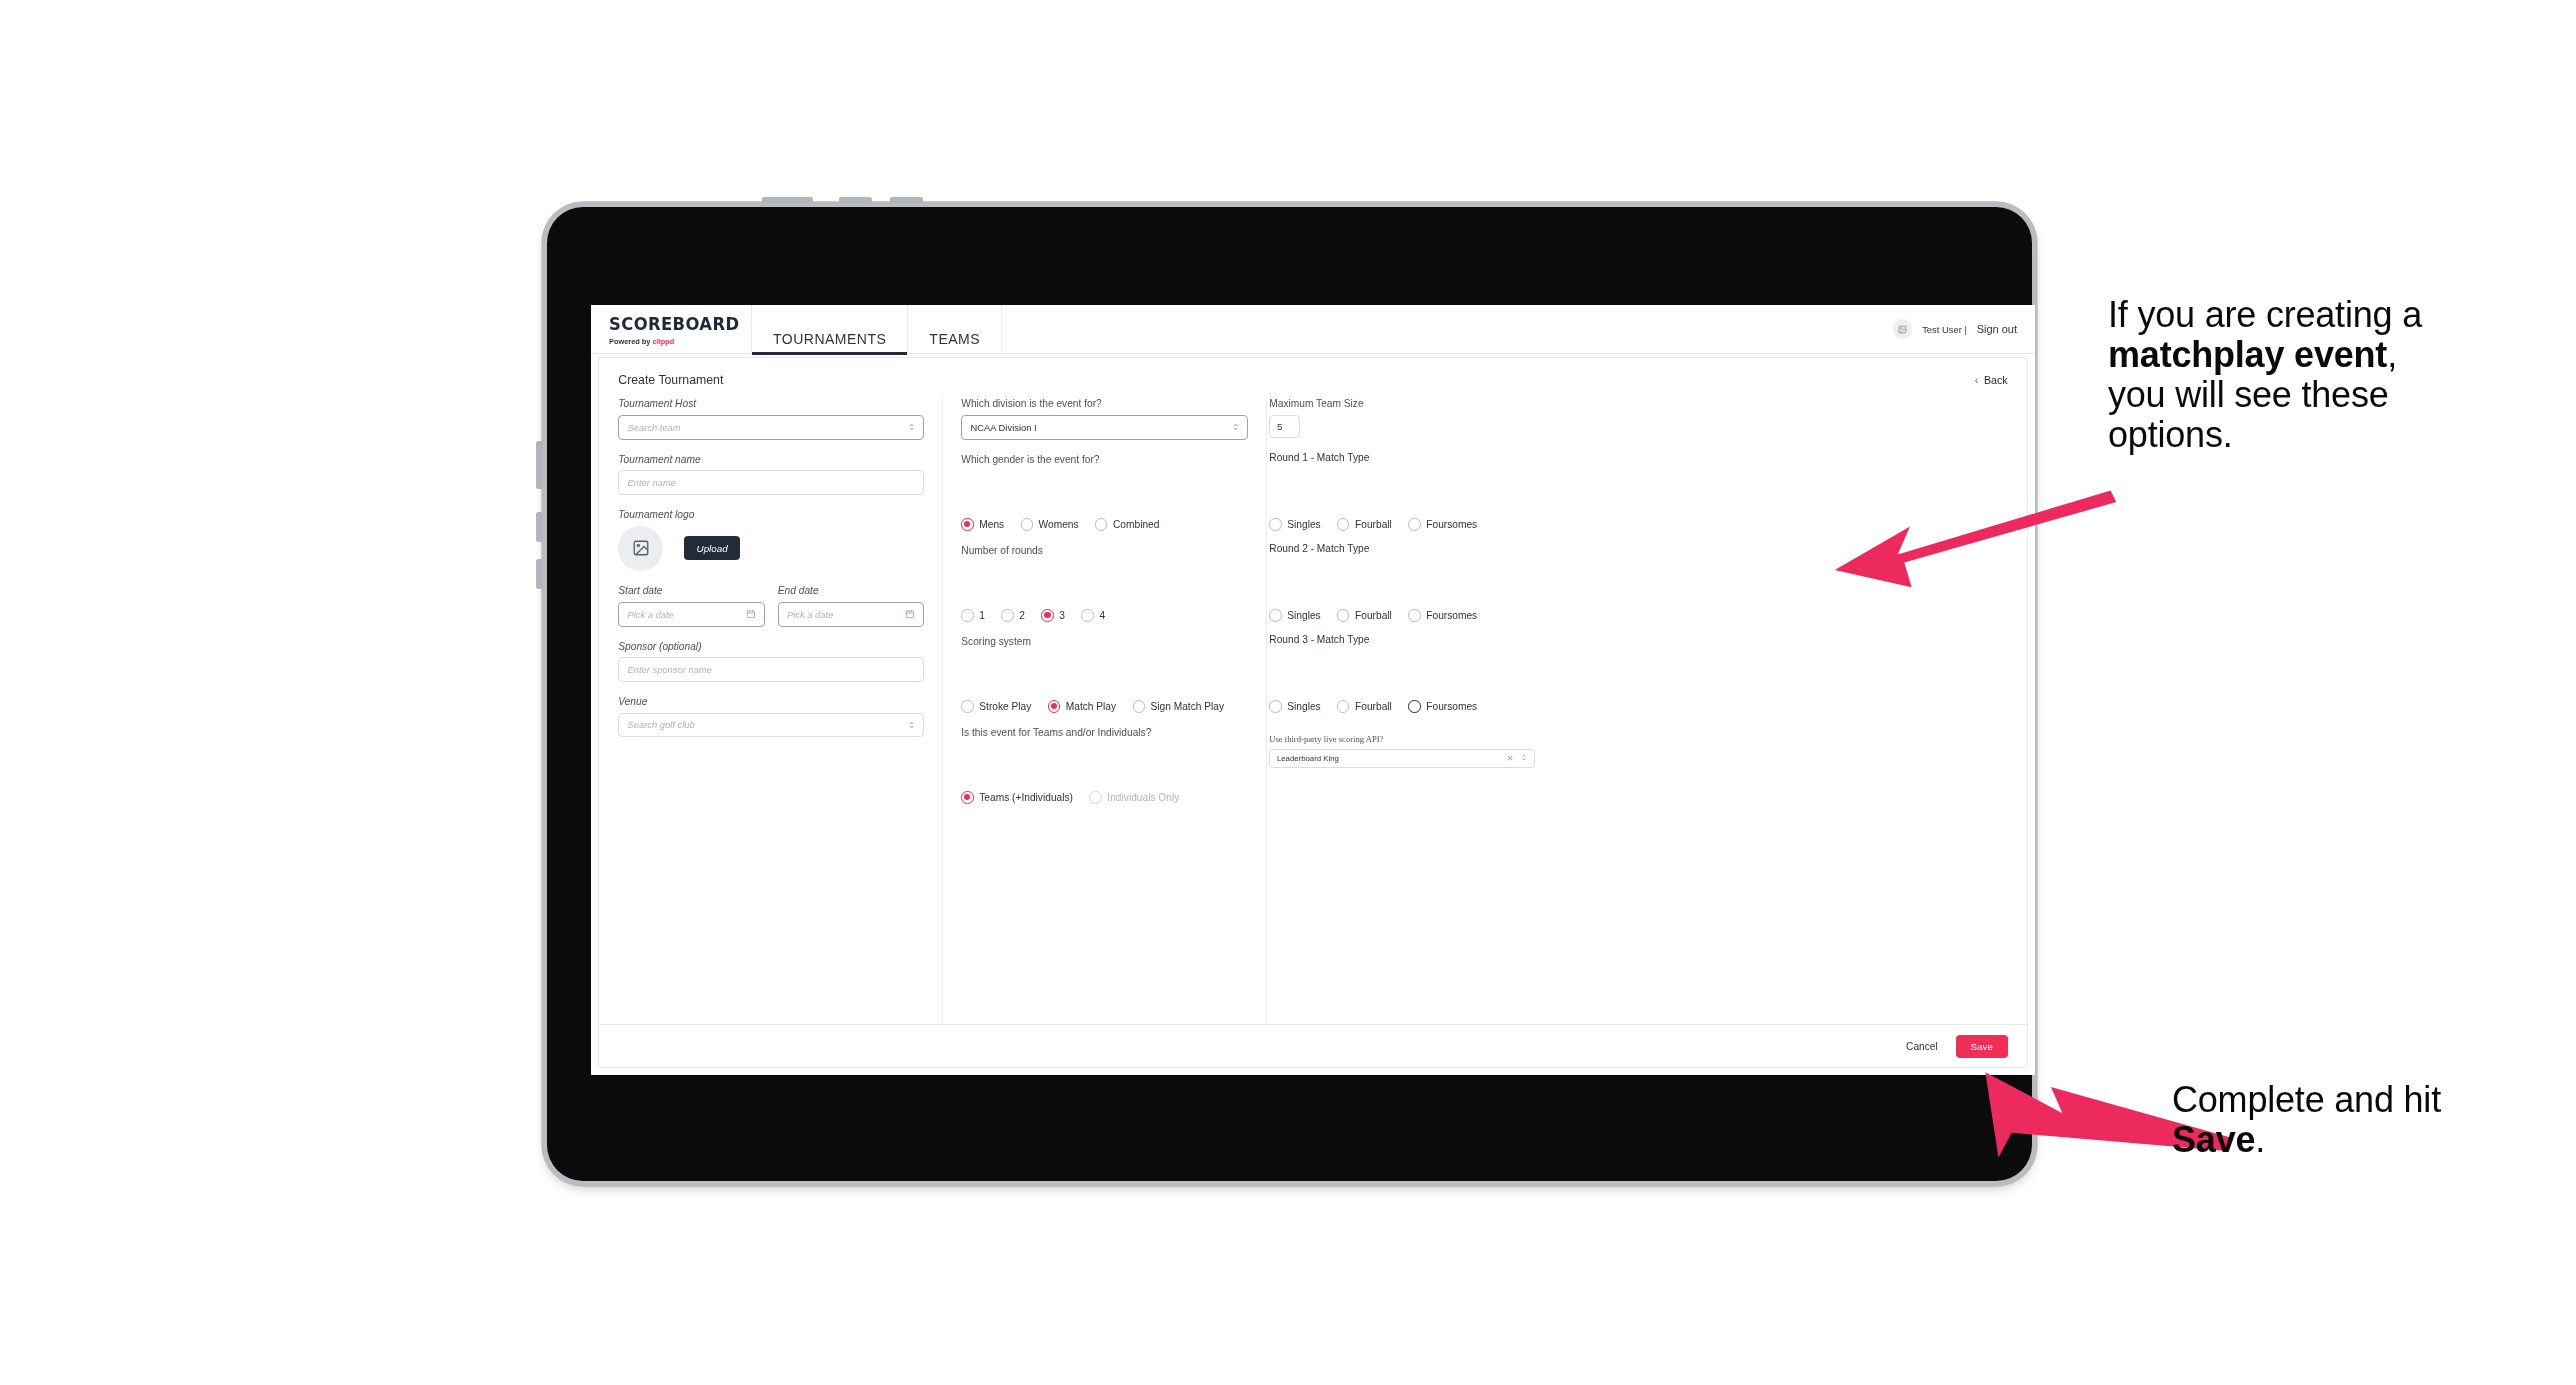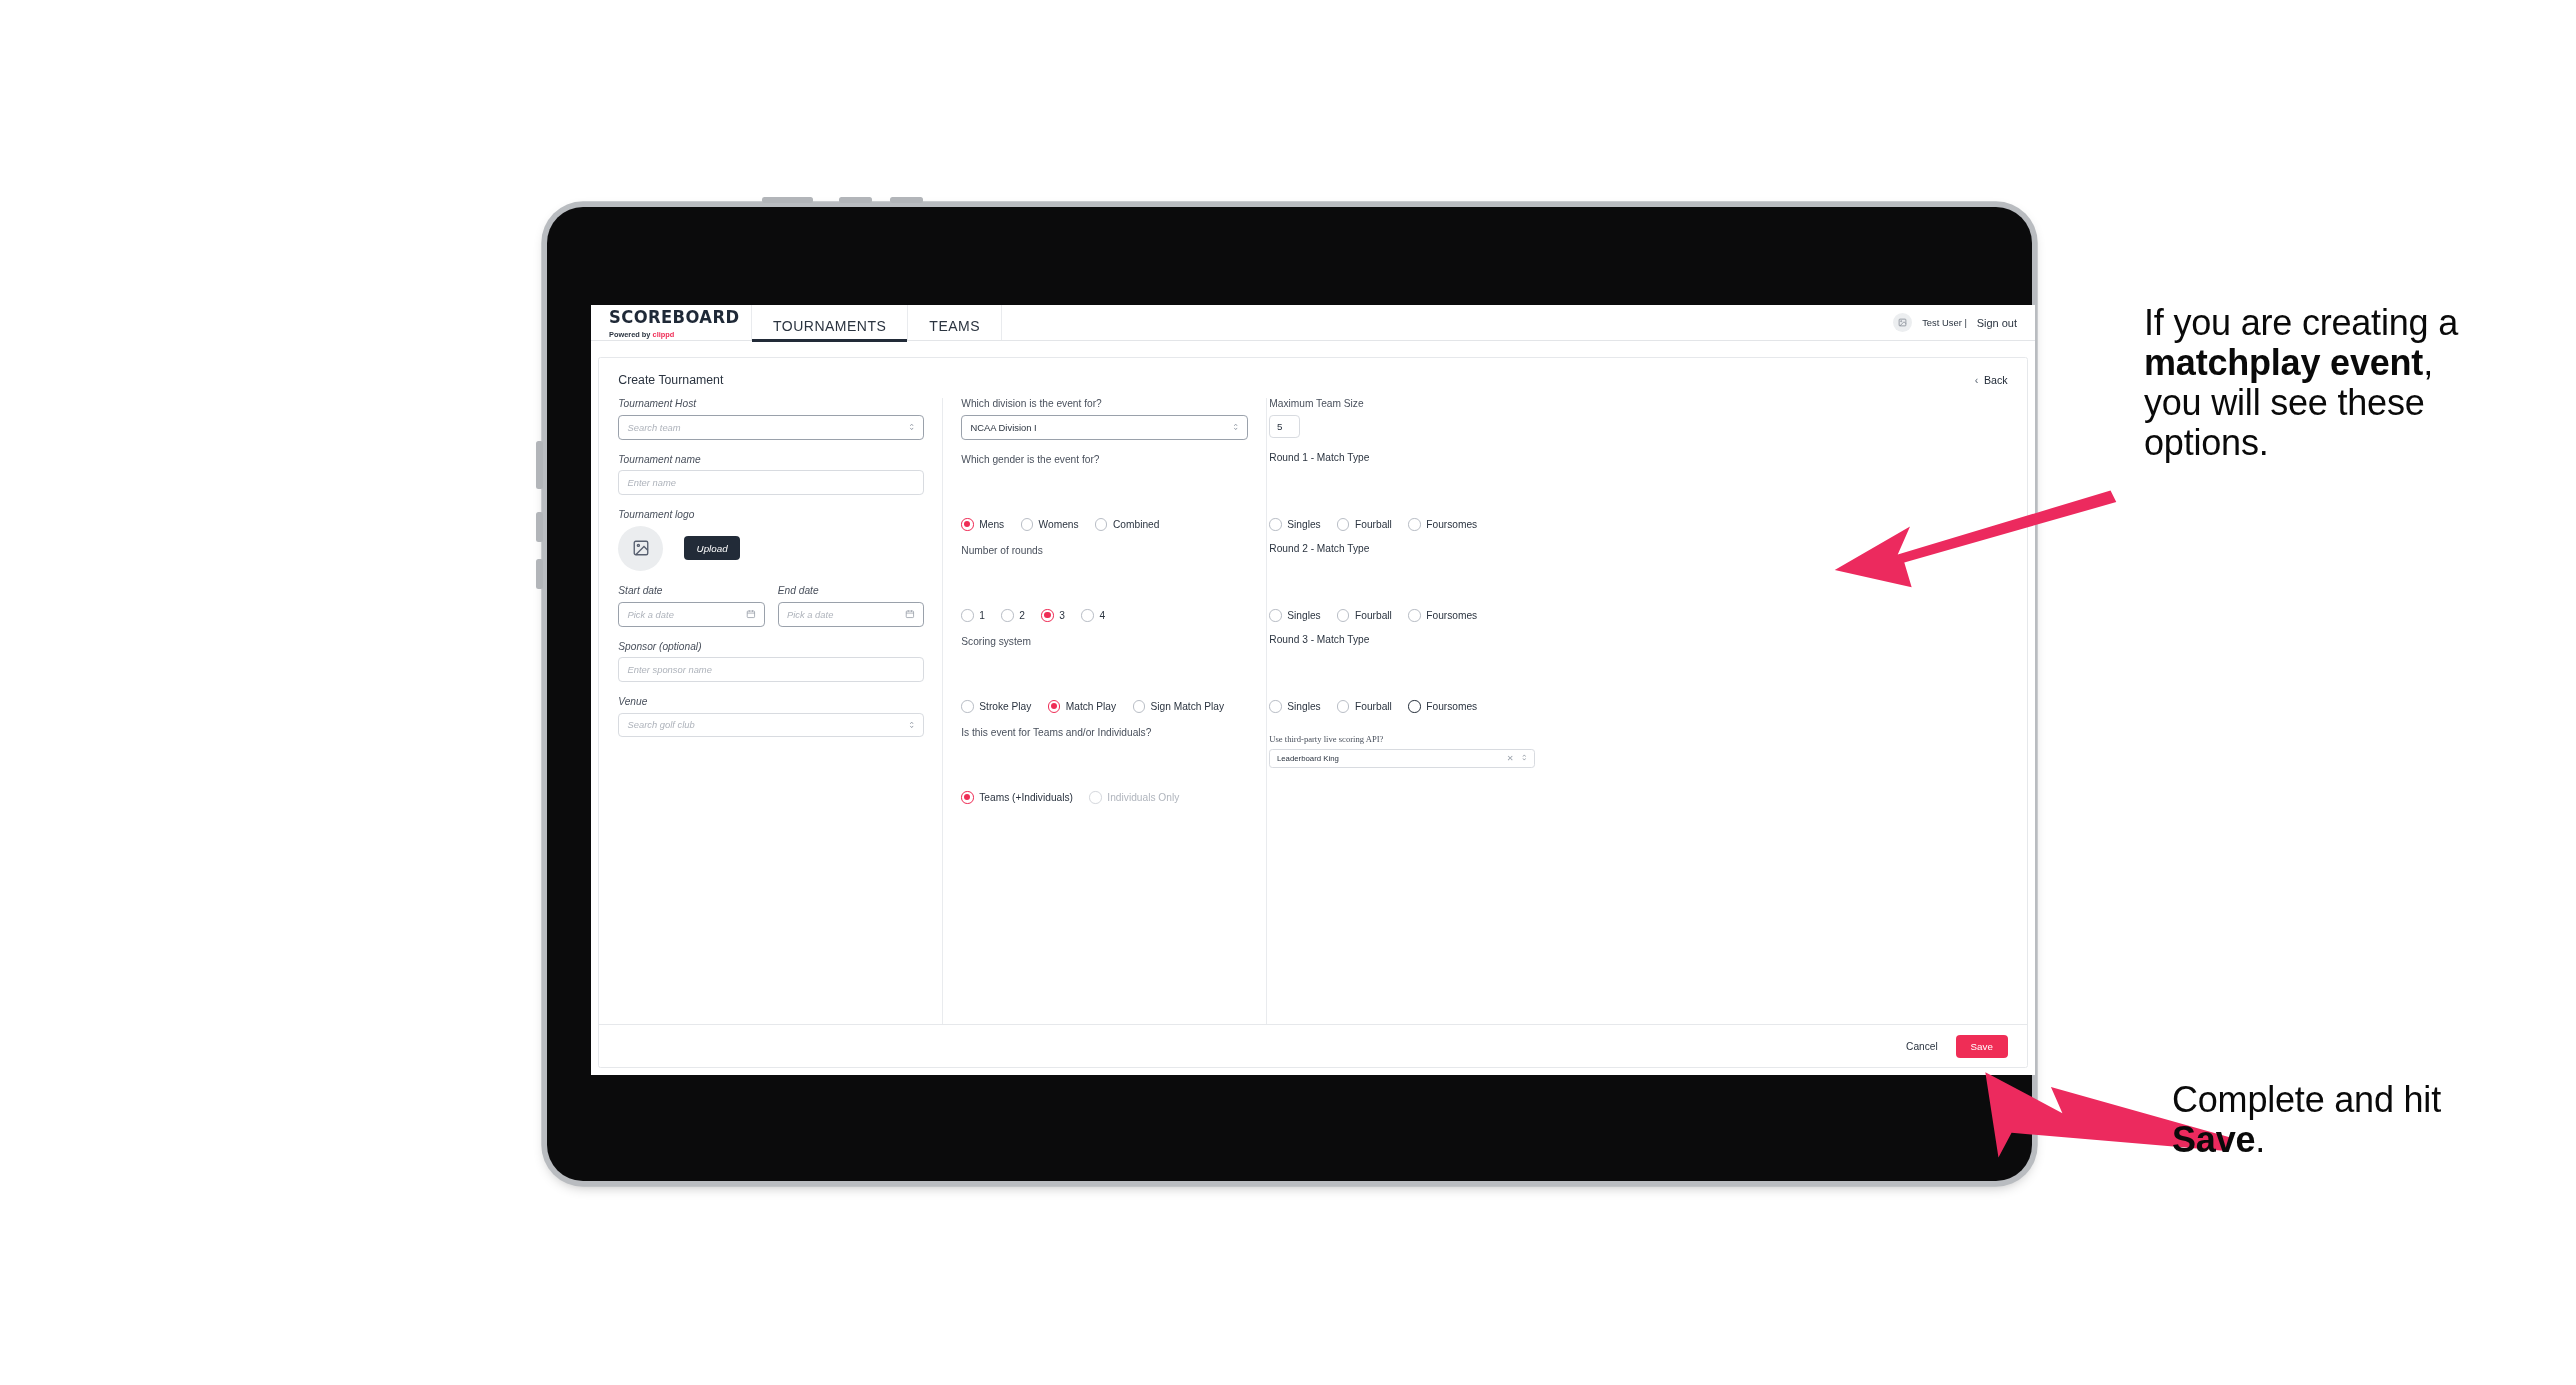--- a/index.html
+++ b/index.html
@@ -25,21 +25,21 @@
   #btn-top3  { top:-9.8px; left:343px; width:33px; height:5.7px; }
 
   
   #screen {
     position:absolute; left:44px; top:98px; width:1444px; height:770px;
     background:#ffffff; overflow:hidden;
   }
 
   
   #topnav {
-    position:relative; height:36px; background:#ffffff;
+    position:relative; height:49px; background:#ffffff;
     border-bottom:1.6px solid #e3e5e8; display:flex; align-items:stretch;
   }
   .brand { padding:6.6px 11.5px 4.9px 18px; display:flex; flex-direction:column; justify-content:center;
            border-right:0.8px solid #e9ebee; }
   .brand-title { font-size:16.4px; font-weight:700; letter-spacing:0.4px; color:#1f2937;
                  font-family:"DejaVu Sans", sans-serif; transform:scaleY(1.12); transform-origin:left center; }
   .brand-sub { font-size:7.4px; color:#2b3440; margin-top:4.1px; font-weight:700; }
   .brand-sub b { color:#ef2d56; font-weight:700; }
 
   .navtabs { display:flex; align-items:stretch; }
@@ -121,21 +121,21 @@
   
   .page-foot { margin-top:auto; border-top:0.8px solid #e6e8eb; padding:9.8px 19.7px;
                display:flex; align-items:center; justify-content:flex-end; gap:18px; }
   .cancel-btn { font-size:10.2px; color:#2b3440; cursor:pointer; }
   .save-btn { background:#ef2d56; color:#fff; font-size:9.8px; border-radius:4.1px;
               padding:5.7px 14.8px; cursor:pointer; }
 
   
   .anno { position:absolute; color:#0a0a0a; font-size:36px; line-height:1.11;
           font-family:"Liberation Sans", sans-serif; letter-spacing:-0.2px; }
-  #anno-top { left:2108px; top:303px; width:344px;margin-left:36px; }
+  #anno-top { left:2108px; top:295px; width:344px; }
   #anno-bot { left:2172px; top:1080px; width:369px; }
   .anno b { font-weight:700; }
 
   svg.arrow { position:absolute; overflow:visible; }
 </style>
 </head>
 <body>
 
 <div id="stage">
 

